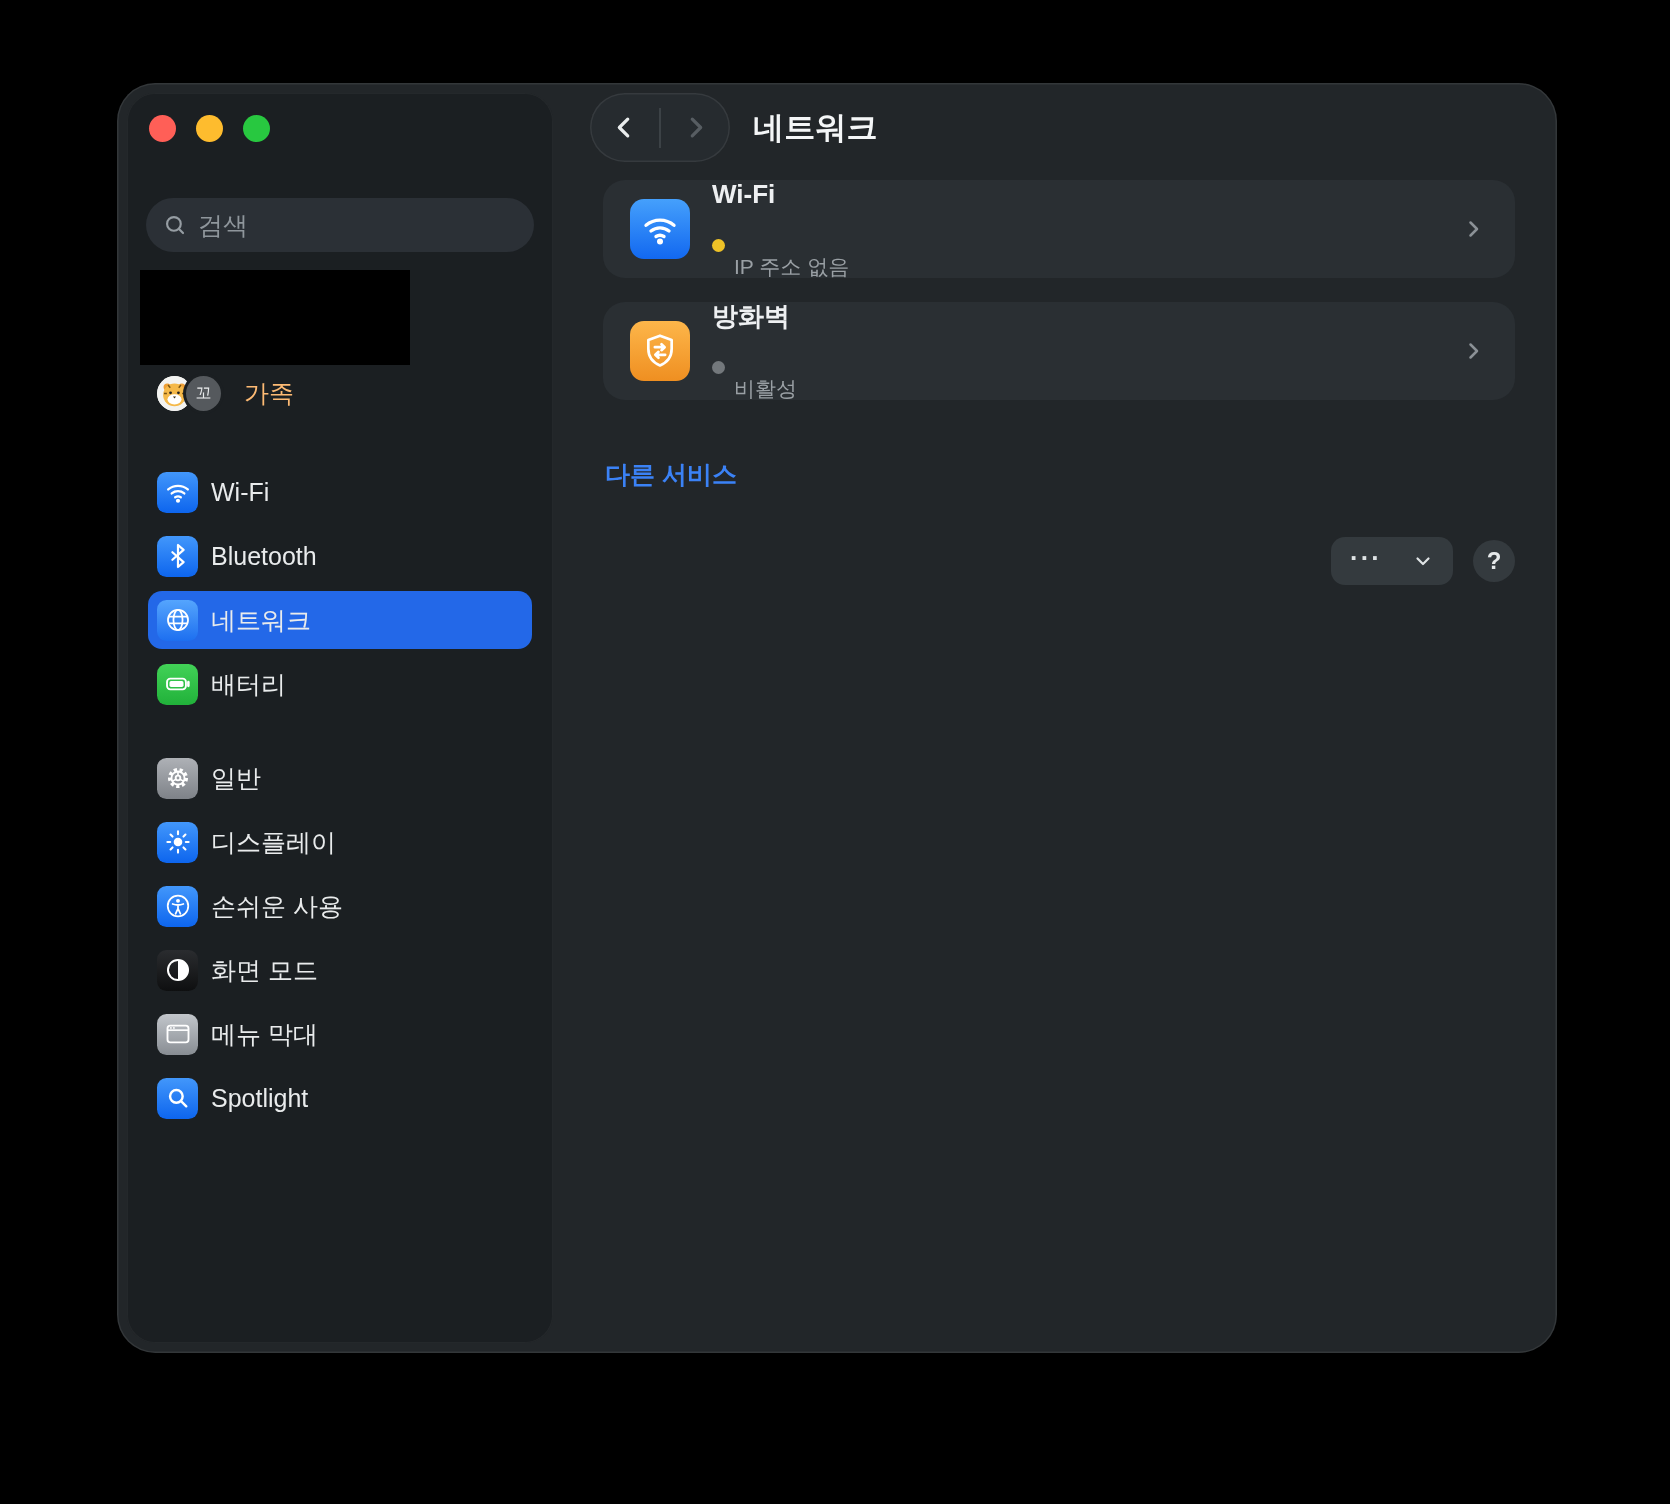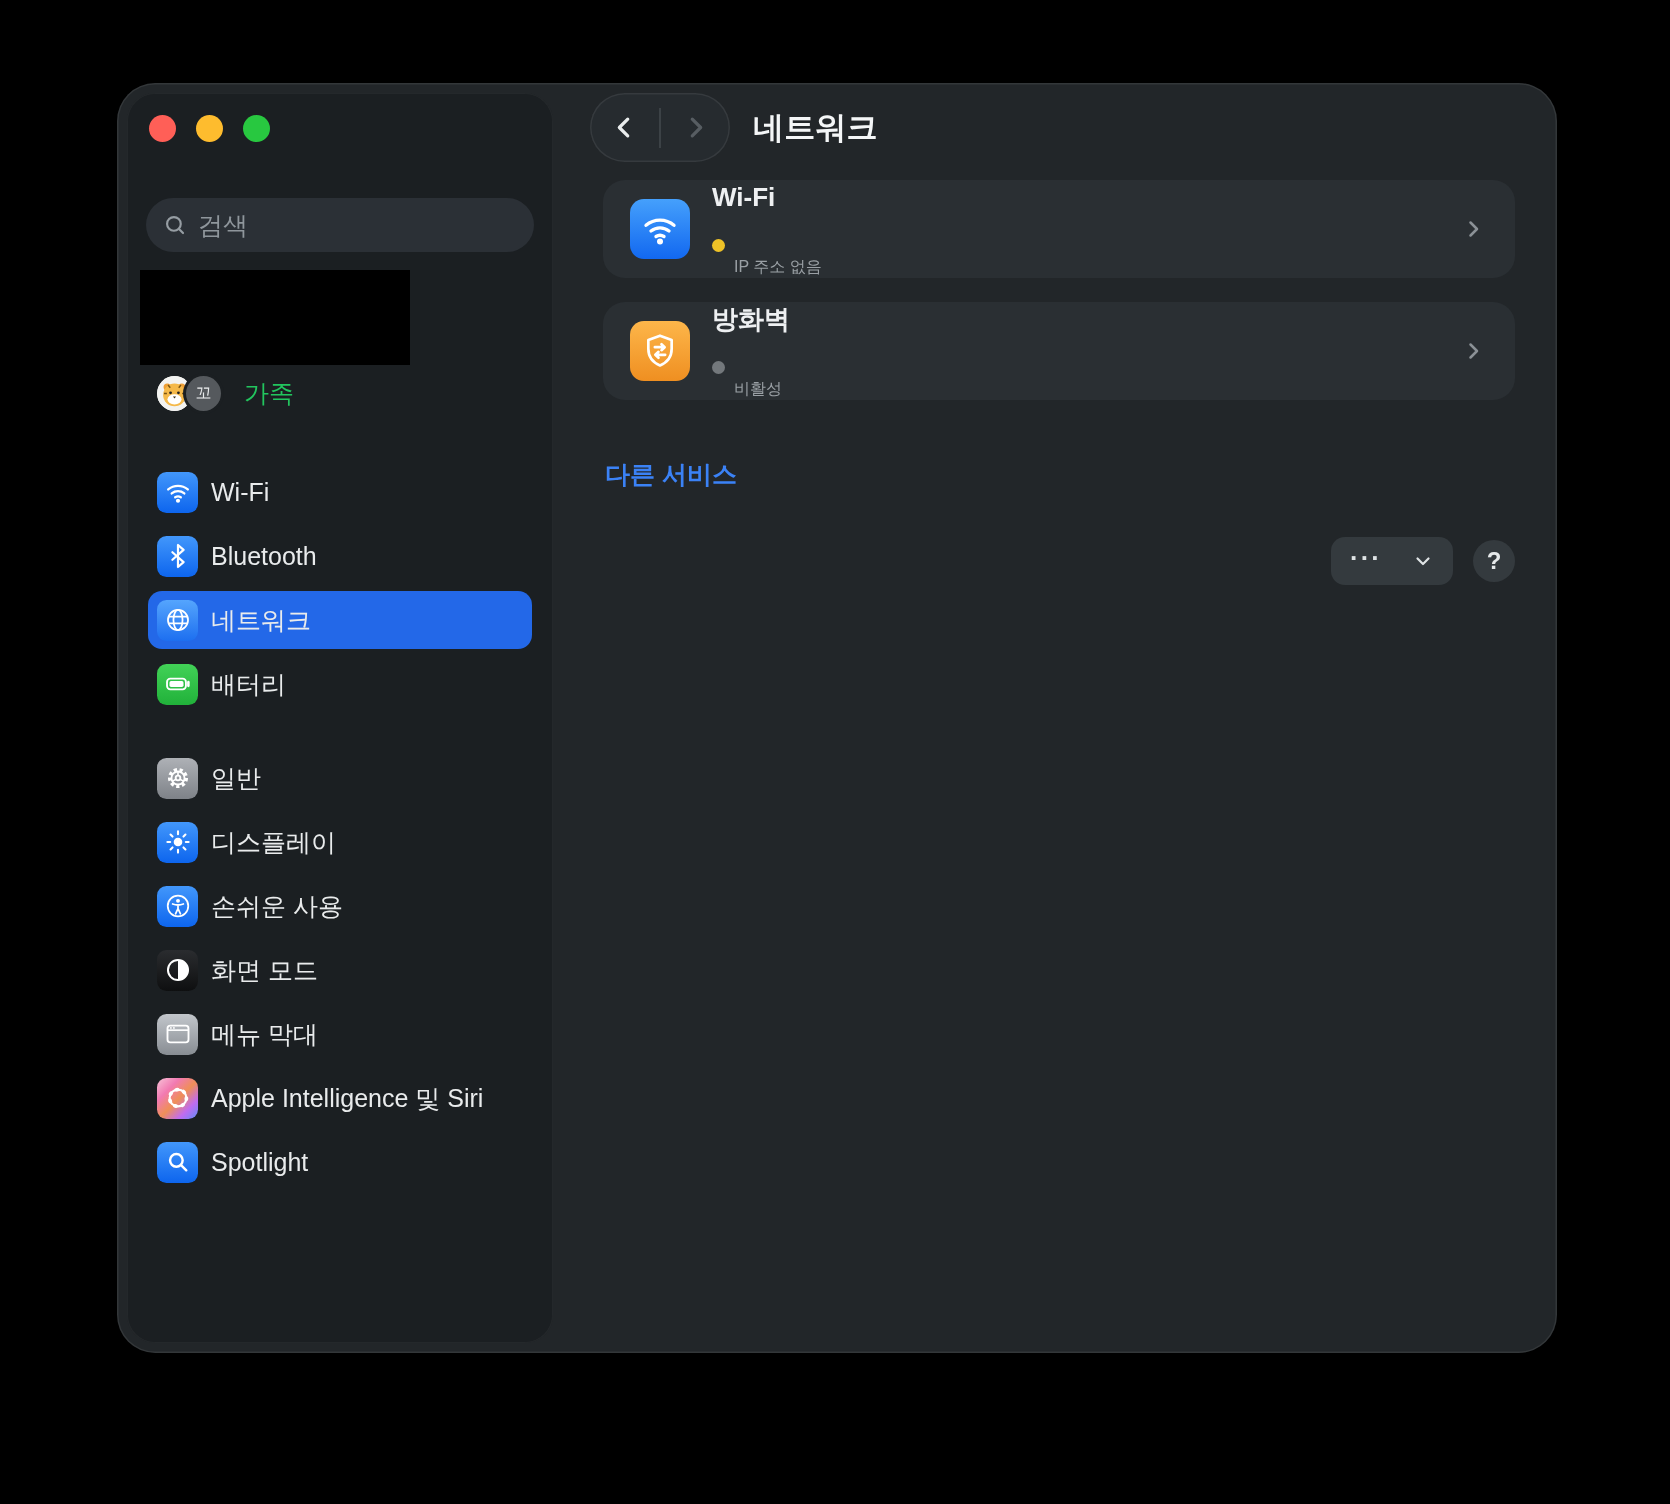--- a/index.html
+++ b/index.html
@@ -16,21 +16,21 @@
           padding:0 16px;gap:10px;box-sizing:border-box;}
   .search svg{width:26px;height:26px;flex:none;}
   .search .ph{font-size:25px;color:#8f969c;}
   .redacted{margin:18px 0 0 -6px;width:270px;height:95px;background:#000;}
   .family-row{display:flex;align-items:center;margin-top:8px;height:40px;}
   .avatar{width:35px;height:35px;border-radius:50%;flex:none;position:relative;}
   .avatar.tiger{margin-left:11px;z-index:1;overflow:hidden;background:#f3f3f1;}
   .avatar.tiger svg{width:35px;height:35px;display:block;}
   .avatar.badge{margin-left:-6px;z-index:2;background:#55595d;box-shadow:0 0 0 3px #1b1f22;
                 display:flex;align-items:center;justify-content:center;color:#e8eaeb;font-size:16px;}
-  .family-label{margin-left:23px;font-size:25px;color:#22c55e;}
+  .family-label{margin-left:23px;font-size:25px;color:#fdba74;}
   #sidebar-items{display:flex;flex-direction:column;margin-top:50px;}
   .side-row{display:flex;align-items:center;height:58px;margin:0 2px 6px 2px;border-radius:14px;padding-left:9px;}
   .side-row.gap-before{margin-top:30px;}
   .side-row.selected{background:#2368e8;}
   .tile{width:41px;height:41px;border-radius:9.5px;flex:none;display:flex;align-items:center;justify-content:center;}
   .tile svg{width:28px;height:28px;display:block;}
   .side-label{margin-left:13px;font-size:25px;color:#e9ebec;white-space:nowrap;}
   
   .content{flex:1;padding:10px 52px 0 40px;box-sizing:border-box;position:relative;}
   .hdr{display:flex;align-items:center;height:69px;margin-left:-13px;}
@@ -45,21 +45,21 @@
   .cards{width:912px;display:flex;flex-direction:column;gap:24px;}
   .cards.first{margin-top:18px;}
   .card{height:98px;background:#2a2f33;border-radius:22px;display:flex;align-items:center;
         padding:0 30px 0 27px;box-sizing:border-box;}
   .icon-main{width:60px;height:60px;border-radius:14px;flex:none;display:flex;align-items:center;justify-content:center;}
   .icon-main svg{width:40px;height:40px;display:block;}
   .texts{margin-left:22px;display:flex;flex-direction:column;gap:7px;}
   .card-title{font-size:26px;font-weight:600;color:#eef0f2;line-height:1;}
   .status{display:flex;align-items:center;gap:9px;}
   .dot{width:13px;height:13px;border-radius:50%;flex:none;}
-  .status-text{font-size:16px;color:#9aa0a5;line-height:1;margin-top:42px;}
+  .status-text{font-size:21px;color:#9aa0a5;line-height:1;margin-top:42px;}
   .chev{margin-left:auto;color:#8b9196;display:flex;}
   .chev svg{width:24px;height:24px;}
   .section-title{margin:58px 0 26px 2px;font-size:25px;font-weight:600;color:#3b82f6;}
   .footer-row{width:912px;margin-top:46px;display:flex;justify-content:flex-end;align-items:center;gap:20px;}
   .more-pill{width:122px;height:48px;border-radius:14px;background:#343a3e;display:flex;align-items:center;
              justify-content:space-between;padding:0 19px;box-sizing:border-box;}
   .more-dots{font-size:26px;font-weight:700;color:#dfe3e5;letter-spacing:2px;line-height:0;transform:translateY(-3px);}
   .more-pill svg{width:22px;height:22px;color:#dfe3e5;}
   .help-btn{width:42px;height:42px;border-radius:50%;background:#343a3e;display:flex;align-items:center;
             justify-content:center;font-size:24px;font-weight:600;color:#e6e9ea;}
@@ -206,29 +206,20 @@
               <svg viewBox="0 0 24 24" fill="none">
                 <rect x="3" y="4.8" width="18" height="14.4" rx="2.4" stroke="#fff" stroke-width="1.6"></rect>
    <path d="M3.2 8.7h17.6" stroke="#fff" stroke-width="1.4"></path>
    <circle cx="5.9" cy="6.8" r=".8" fill="#fff"></circle>
                 <circle cx="8.5" cy="6.8" r=".8" fill="#fff"></circle>
               </svg>
             </span>
             <span class="side-label">메뉴 막대</span>
           </div>
           <div class="side-row">
-            <span class="tile" style="background: linear-gradient(135deg, rgb(248, 195, 216) 0%, rgb(242, 122, 178) 28%, rgb(239, 143, 87) 52%, rgb(192, 108, 240) 76%, rgb(95, 140, 247) 100%);">
-              <svg viewBox="0 0 24 24" fill="none">
-                <circle cx="12" cy="12" r="7.2" stroke="#fff" stroke-width="1.8"></circle>
-   <circle cx="12" cy="12" r="7.2" stroke="#fff" stroke-width="3.2" stroke-dasharray="1 5.46" stroke-linecap="round"></circle>
-              </svg>
-            </span>
-            <span class="side-label">Apple Intelligence 및 Siri</span>
-          </div>
-          <div class="side-row">
             <span class="tile" style="background: linear-gradient(rgb(66, 151, 251), rgb(13, 101, 238));">
               <svg viewBox="0 0 24 24" fill="none">
                 <g stroke="#fff" stroke-width="2.1" stroke-linecap="round">
    <circle cx="10.6" cy="10.6" r="5.4"></circle>
                   <path d="M14.6 14.6l4.5 4.5"></path>
                 </g>
               </svg>
             </span>
             <span class="side-label">Spotlight</span>
           </div>

